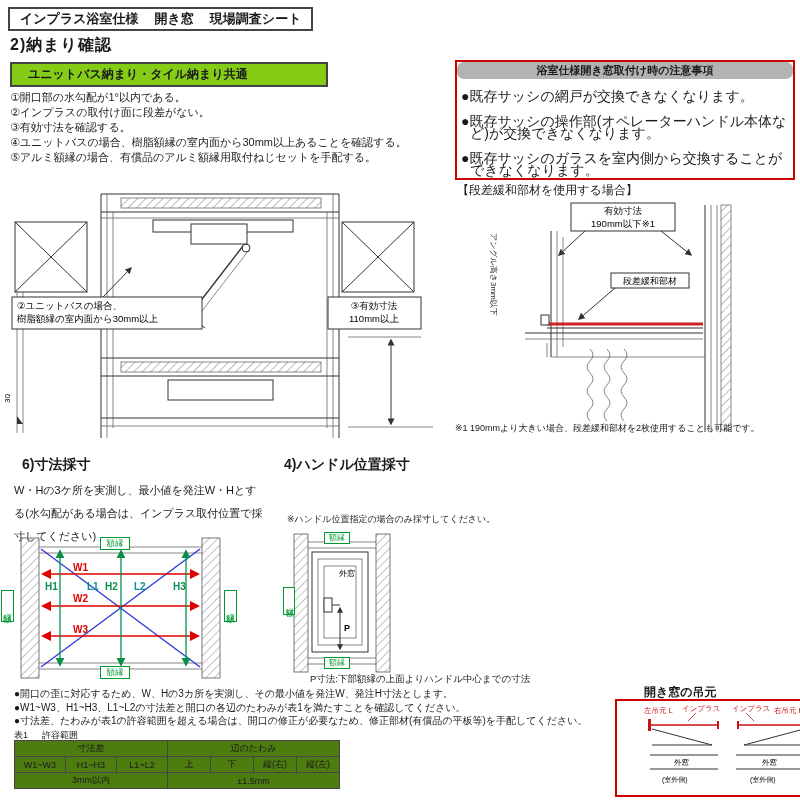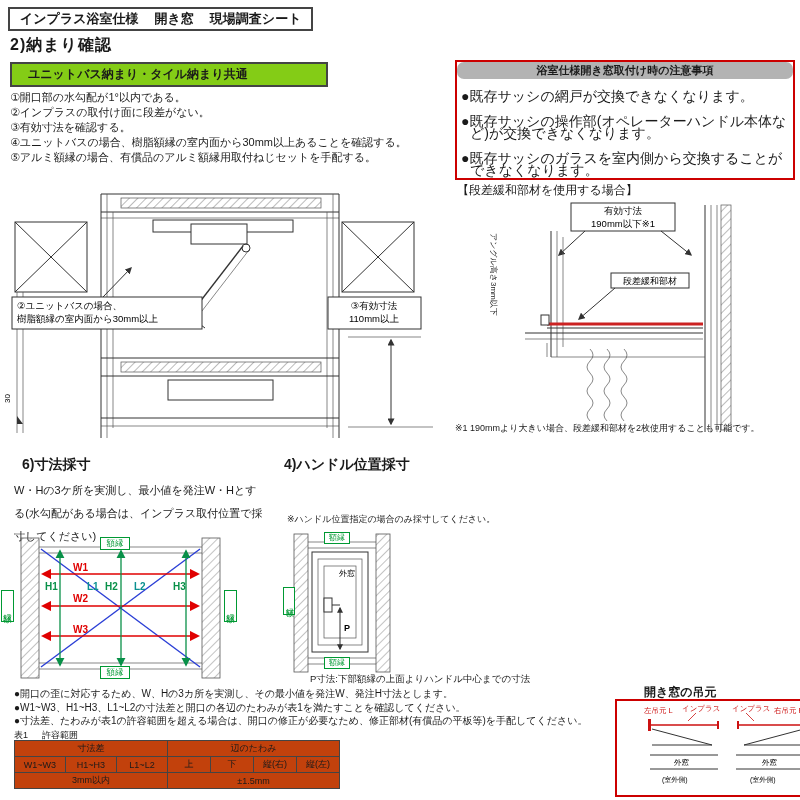--- a/index.html
+++ b/index.html
@@ -30,21 +30,21 @@
 
   .gaku{border:1.5px solid #009933;color:#009933;background:#fff;font-size:8.5px;
         text-align:center;line-height:11px;box-sizing:border-box;}
   .gaku.vert{writing-mode:vertical-rl;line-height:10px;padding-top:2px;}
 
   #notes{left:14px;top:687px;width:640px;font-size:10px;line-height:13.5px;}
   #notes div{padding-left:10px;text-indent:-10px;}
 
   #table-cap{left:14px;top:729px;font-size:9px;}
   #table-cap .gap{display:inline-block;width:14px;}
-  #table1{left:14px;top:740px;border-collapse:collapse;font-size:9px;background:#c2410c;}
+  #table1{left:14px;top:740px;border-collapse:collapse;font-size:9px;background:#4d7c0f;}
   #table1 td{border:1px solid #444;text-align:center;padding:1px 2px;height:13px;}
   .cw1{width:46px;} .cw2{width:38px;}
 
   #hinge-title{left:596px;top:684px;font-size:12px;font-weight:bold;margin-left:48px;}
   #hinge-box{left:615px;top:699px;width:180px;height:94px;border:2px solid #cc0000;background:#fff;padding-left:23px;}
 
   svg{display:block;}
   svg text{font-family:"Liberation Sans","DejaVu Sans",sans-serif;}
   .ln{stroke:#333;stroke-width:1;fill:none;}
   .lnt{stroke:#555;stroke-width:0.7;fill:none;}

